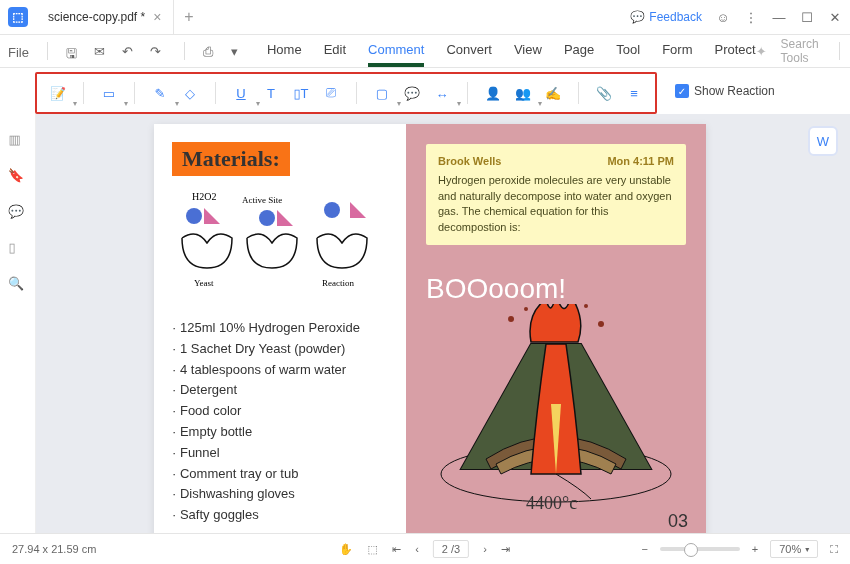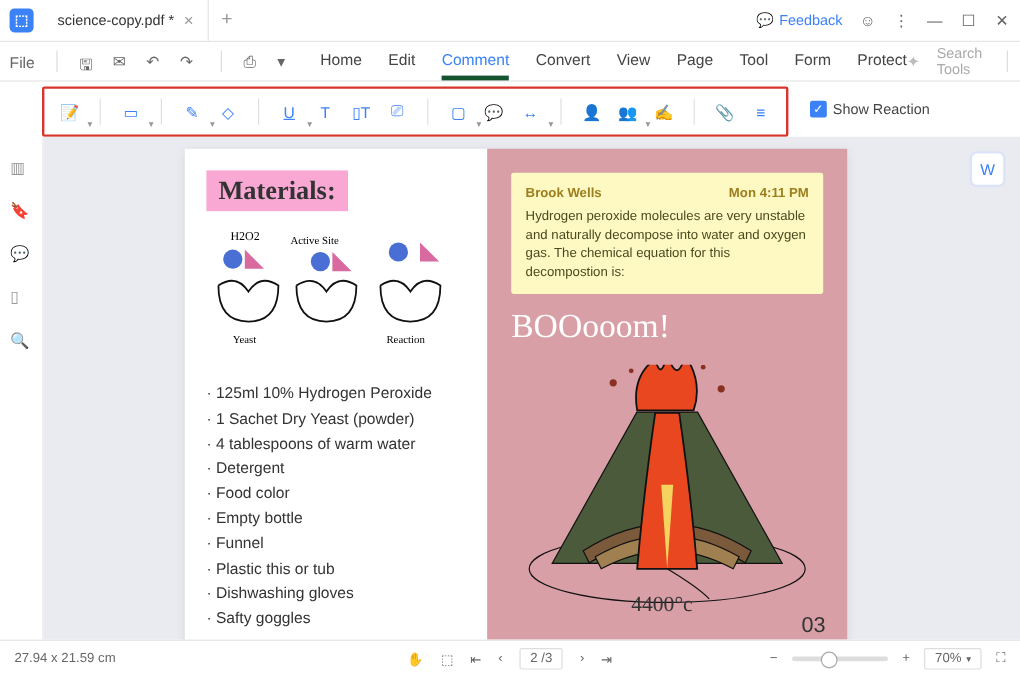--- a/index.html
+++ b/index.html
@@ -26,27 +26,27 @@
 .tool-sep{width:1px;height:22px;background:#e0e0e0;margin:0 8px}
 .show-comment{display:flex;align-items:center;gap:5px;margin-left:12px;font-size:12px;color:#444}
 .checkbox{width:14px;height:14px;background:#3b82f6;border-radius:2px;color:#fff;display:flex;align-items:center;justify-content:center;font-size:10px}
 .workspace{display:flex;height:440px}
 .sidebar{width:35px;display:flex;flex-direction:column;align-items:center;gap:18px;padding-top:18px;border-right:1px solid #eee}
 .sidebar-icon{width:18px;height:18px;color:#999;cursor:pointer}
 .doc-area{flex:1;background:#e9ebf0;position:relative;overflow:hidden}
 .pages{position:absolute;top:10px;left:118px;display:flex;box-shadow:0 2px 8px rgba(0,0,0,0.1)}
 .page-left{width:252px;height:420px;background:#fff;padding:18px;box-sizing:border-box}
 .page-right{width:300px;height:420px;background:#d89fa6;padding:20px;box-sizing:border-box;position:relative}
-.materials-title{display:inline-block;background:#f9a8d4;padding:4px 10px;font-size:22px;font-weight:bold;font-family:Georgia,serif}
+.materials-title{display:inline-block;background:#f97316;padding:4px 10px;font-size:22px;font-weight:bold;font-family:Georgia,serif}
 .diagram{margin-top:12px;position:relative;height:110px}
 .materials-list{margin-top:20px;font-size:13px;line-height:1.6}
 .materials-list div::before{content:"· ";}
 .sticky{background:#fef9c3;border-radius:2px;padding:10px 12px;font-size:11px;line-height:1.4;color:#4a4a1f;position:relative}
 .sticky-header{display:flex;justify-content:space-between;margin-bottom:4px;font-weight:600;color:#9c7e1f}
-.boom{font-family:Liberation Serif, serif;font-size:28px;color:#fff;margin-top:12px}
+.boom{font-family:Liberation Sans, sans-serif;font-size:28px;color:#fff;margin-top:28px}
 .volcano{position:absolute;bottom:40px;left:30px;width:240px;height:200px}
 .temp{position:absolute;bottom:30px;left:120px;font-family:cursive;font-size:18px}
 .pagenum{position:absolute;bottom:12px;right:18px;font-size:18px;color:#333}
 .floating-btn{position:absolute;top:12px;right:12px;width:26px;height:26px;background:#fff;border:2px solid #dbe3f7;border-radius:6px;display:flex;align-items:center;justify-content:center;color:#3b82f6}
 .statusbar{position:absolute;bottom:0;left:0;right:0;height:30px;border-top:1px solid #e5e5e5;display:flex;align-items:center;padding:0 12px;font-size:11px;color:#666;background:#fff}
 .status-center{position:absolute;left:50%;transform:translateX(-50%);display:flex;align-items:center;gap:14px}
 .status-right{margin-left:auto;display:flex;align-items:center;gap:12px}
 .page-indicator{border:1px solid #ddd;padding:2px 8px;border-radius:2px;font-size:11px}
 .slider{width:80px;height:4px;background:#ddd;border-radius:2px;position:relative}
 .slider-thumb{position:absolute;top:-4px;left:24px;width:12px;height:12px;background:#fff;border:1px solid #aaa;border-radius:50%}
@@ -171,21 +171,21 @@
           </svg>
         </div>
         <div class="materials-list">
           <div>125ml 10% Hydrogen Peroxide</div>
           <div>1 Sachet Dry Yeast (powder)</div>
           <div>4 tablespoons of warm water</div>
           <div>Detergent</div>
           <div>Food color</div>
           <div>Empty bottle</div>
           <div>Funnel</div>
-          <div>Plastic this or tub</div>
+          <div>Comment tray or tub</div>
           <div>Dishwashing gloves</div>
           <div>Safty goggles</div>
         </div>
       </div>
       <div class="page-right">
         <div class="sticky">
           <div class="sticky-header">
             <span>Brook Wells</span>
             <span>Mon 4:11 PM</span>
           </div>

